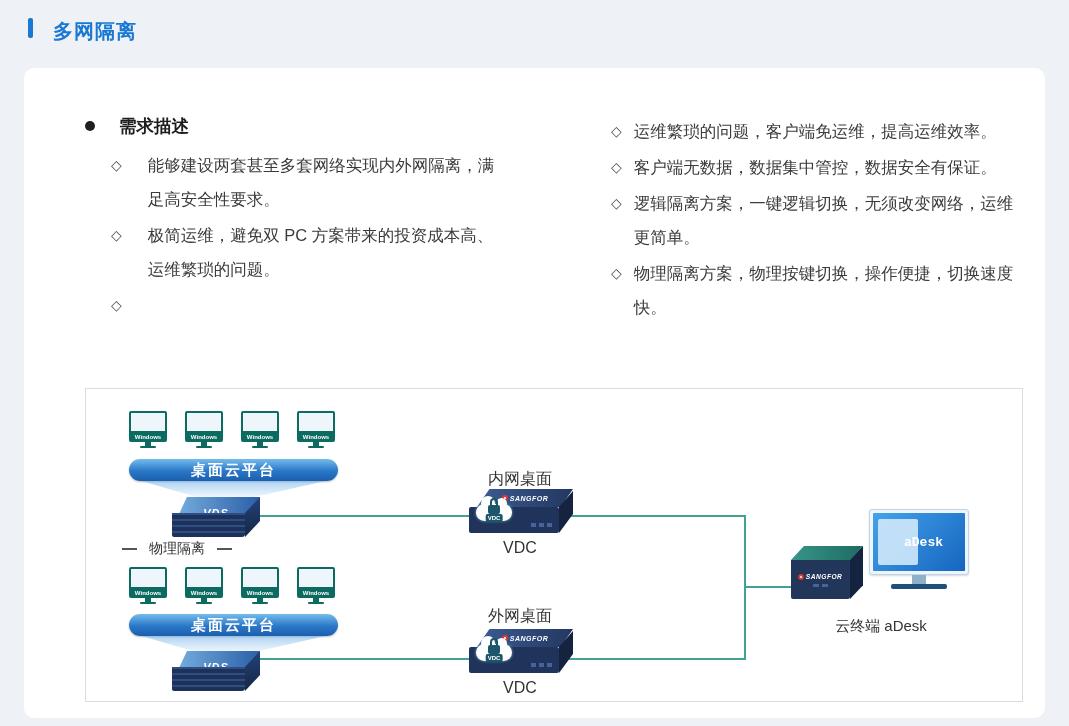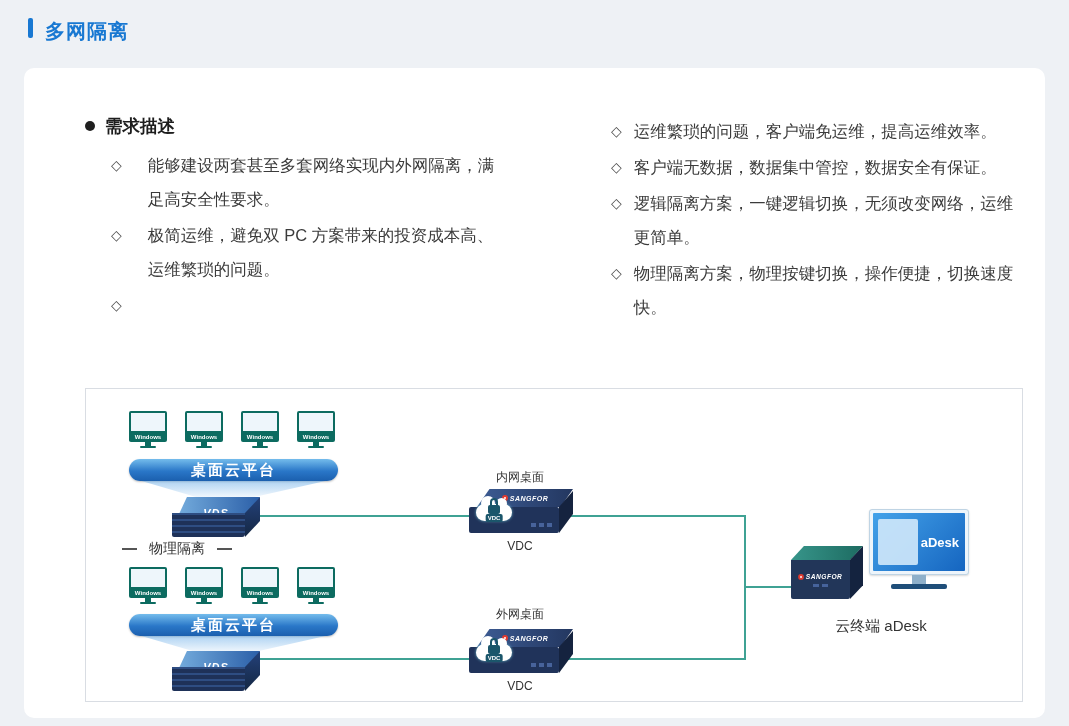--- a/index.html
+++ b/index.html
@@ -6,32 +6,32 @@
   html,body { width: 1069px; height: 726px; }
   body {
     background: #eef1f5;
     font-family: "Liberation Sans", "DejaVu Sans", sans-serif;
     overflow: hidden;
     position: relative;
   }
   .page { position: relative; width: 1069px; height: 726px; }
 
   
-  .page-header { position: absolute; left: 28px; top: 18px; display: flex; gap: 12px; }
+  .page-header { position: absolute; left: 28px; top: 18px; display: flex; gap: 20px; }
   .title-accent { width: 5px; height: 20px; background: #1878d2; border-radius: 2px; }
   .page-title { color: #1878d2; font-size: 20px; font-weight: bold; letter-spacing: 1px; }
 
   
   .card { position: absolute; left: 24px; top: 68px; width: 1021px; height: 650px; background: #ffffff; border-radius: 10px; }
 
   
   .col { position: absolute; top: 46px; }
   .col-left  { left: 61px;  width: 480px; }
   .col-right { left: 561px; width: 445px; }
-  .col-heading { display: flex; align-items: center; gap: 10px; margin-bottom: 10px; }
+  .col-heading { display: flex; align-items: center; gap: 24px; margin-bottom: 10px; }
   .dot-bullet { width: 10px; height: 10px; border-radius: 50%; background: #1f1f1f; flex: 0 0 auto; }
   .heading-text { font-size: 17.5px; font-weight: bold; color: #1d1d1d; }
   .item { display: flex; align-items: flex-start; gap: 12px; margin-left: 26px; margin-bottom: 2px; }
   .diamond { font-size: 14px; line-height: 34px; color: #4a4a4a; flex: 0 0 auto; }
   .item-text { font-size: 16.5px; line-height: 34px; color: #3b3b3b; }
   .col-left  .item-text { width: 348px; margin-left: 14px; }
   .col-right .item-text { width: 392px; }
 
   
   .diagram { position: absolute; left: 61px; top: 320px; width: 938px; height: 314px; background: #ffffff; border: 1px solid #d9dde3; }
@@ -62,21 +62,21 @@
   .vds-top { left: 0; top: 0; width: 88px; height: 32px; clip-path: polygon(17% 0, 100% 0, 83% 100%, 0 100%); background: linear-gradient(90deg, #79b1e0, #2b5fa8); color: #fff; font-style: italic; font-weight: bold; font-size: 11px; display: flex; align-items: center; justify-content: center; letter-spacing: 1px; }
   .vds-front { left: 0; top: 16px; width: 73px; height: 24px; border-radius: 0 0 3px 2px; background: #1e3158; background-image: repeating-linear-gradient(180deg, #2e4d82 0 2px, #1e3158 2px 6px); }
   .vds-side { left: 73px; top: 0; width: 15px; height: 40px; clip-path: polygon(100% 0, 100% 60%, 0 100%, 0 40%); background: linear-gradient(180deg, #24417a, #142743); }
 
   
   .iso-label { left: 36px; top: 151px; display: flex; align-items: center; gap: 12px; font-size: 14px; color: #333; position: absolute; }
   .iso-label span { position: static; }
   .iso-dash { width: 15px; height: 2px; background: #555; }
 
   
-  .net-label, .vdc-caption { width: 102px; text-align: center; font-size: 12px; color: #333; }
+  .net-label, .vdc-caption { width: 102px; text-align: center; font-size: 16px; color: #333; }
   .vdc { width: 104px; height: 46px; }
   .vdc-top { left: 8px; top: 0; width: 96px; height: 18px; clip-path: polygon(13% 0, 100% 0, 87% 100%, 0 100%); background: linear-gradient(90deg, #3d5c94, #233760); display: flex; align-items: center; justify-content: center; }
   .vdc-front { left: 0; top: 18px; width: 90px; height: 26px; background: #20335a; border-radius: 2px; }
   .vdc-side { left: 90px; top: 2px; width: 14px; height: 42px; clip-path: polygon(100% 0, 100% 55%, 0 100%, 0 38%); background: #15233f; }
   .brand { color: #fff; font-size: 7px; font-weight: bold; font-style: italic; letter-spacing: .5px; display: flex; align-items: center; gap: 2px; position: static; }
   .brand * { position: static; }
   .brand-dot { width: 6px; height: 6px; border-radius: 50%; background: #fff; border: 2px solid #e03a2f; }
   .ports { right: 7px; bottom: 6px; display: flex; gap: 3px; }
   .ports i { width: 5px; height: 4px; background: #47639b; position: static; }
   .vdc-cloud { left: 7px; top: 6px; width: 36px; height: 30px; }
@@ -94,21 +94,21 @@
   .tower-top { left: 0; top: 0; width: 72px; height: 14px; clip-path: polygon(18% 0, 100% 0, 82% 100%, 0 100%); background: linear-gradient(90deg, #37958a, #1d6b61); }
   .tower-front { left: 0; top: 14px; width: 59px; height: 39px; background: #223659; border-radius: 0 0 2px 2px; display: flex; flex-direction: column; align-items: center; justify-content: center; gap: 4px; }
   .tower-front .brand { transform: scale(.95); }
   .tower-ports { display: flex; gap: 3px; position: static; }
   .tower-ports i { width: 6px; height: 3px; background: #46639b; position: static; }
   .tower-side { left: 59px; top: 0; width: 13px; height: 53px; clip-path: polygon(100% 0, 100% 74%, 0 100%, 0 26%); background: #14233f; }
   .adesk-monitor { left: 78px; top: 0; width: 100px; height: 84px; }
   .adesk-frame { left: 0; top: 0; width: 100px; height: 66px; background: #eef5fb; border: 1px solid #bfd4e4; border-radius: 3px; padding: 3px; box-shadow: 0 1px 2px rgba(0,0,0,.15); }
   .adesk-screen { position: relative; width: 92px; height: 58px; background: linear-gradient(135deg, #44a2e9, #1565c0); border-radius: 1px; left: 0; top: 0; }
   .adesk-panel { left: 5px; top: 6px; width: 40px; height: 46px; background: rgba(205,230,250,.92); border-radius: 2px; }
-  .adesk-text { right: 6px; top: 22px; color: #fff; font-size: 13px; font-weight: bold; }
+  .adesk-text { right: 22px; top: 22px; color: #fff; font-size: 13px; font-weight: bold; font-family: Liberation Mono, monospace; }
   .adesk-stand { left: 43px; top: 66px; width: 14px; height: 9px; background: #8fb0ca; }
   .adesk-base { left: 22px; top: 75px; width: 56px; height: 5px; background: #1f4e79; border-radius: 2px; }
   .adesk-caption { left: 705px; top: 228px; width: 180px; text-align: center; font-size: 15px; color: #333; }
 </style>
 </head>
 <body>
 
 <div class="page">
 
   <header class="page-header">

